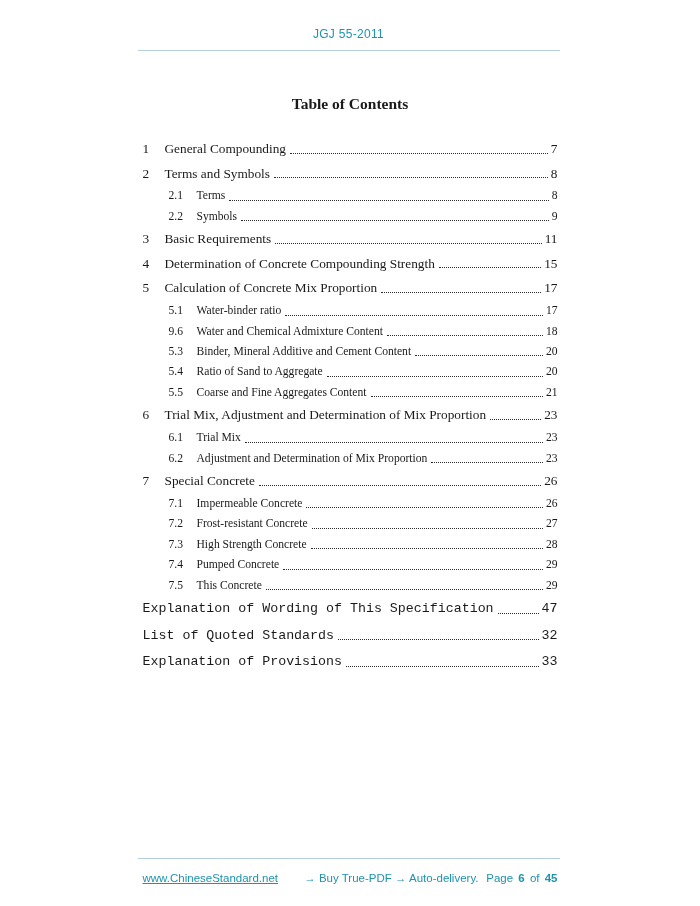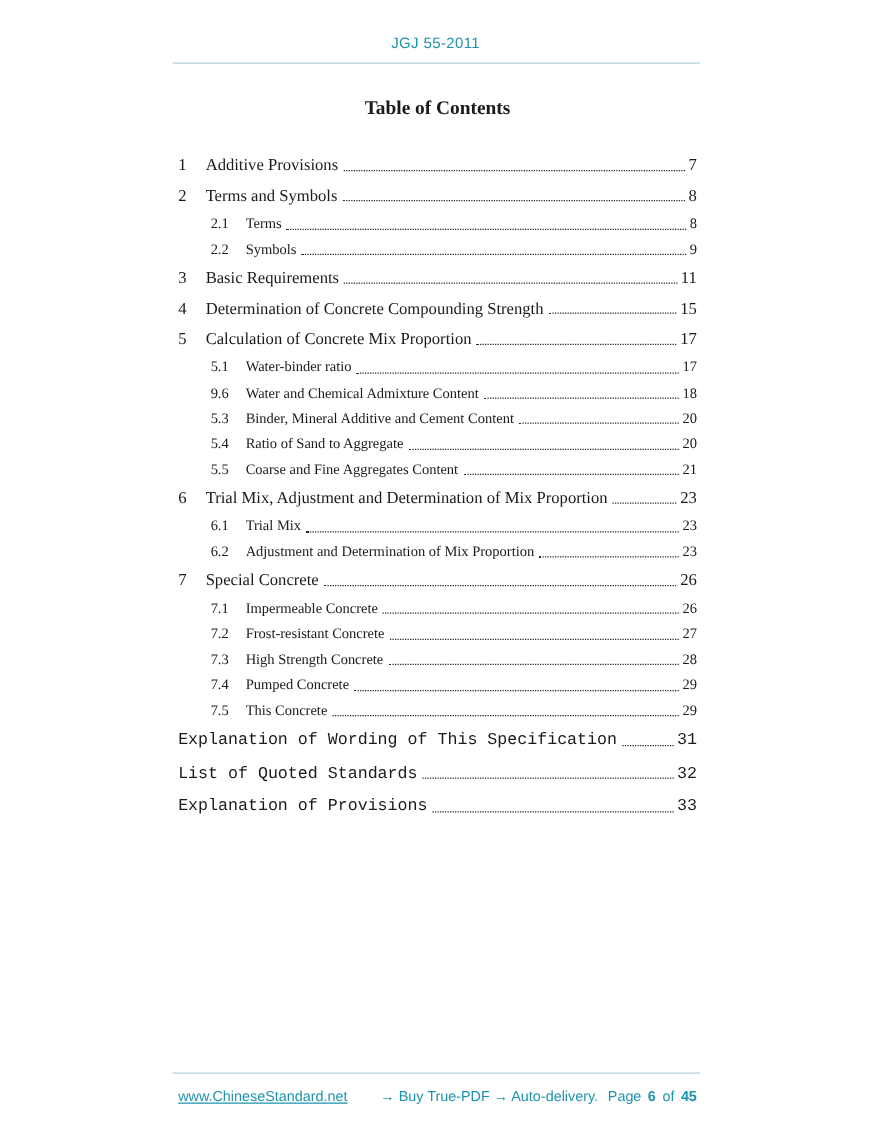--- a/index.html
+++ b/index.html
@@ -17,21 +17,21 @@
   }
   .header-rule {
     position:absolute; top:50px; left:100px; right:103px;
     border-top:1px solid var(--rule);
   }
   .content {
     position:absolute; top:78px; left:105px; right:105px;
   }
   .doc-title {
     text-align:center; font-weight:bold; font-size:15.5px;
-    margin:0 0 24px 0;
+    margin:17px 0 24px 0;
   }
   .toc-list { width:100%; }
   .toc-row { display:flex; align-items:baseline; line-height:1.25; }
   .toc-row.lvl1 { font-size:13.3px; padding:4px 0; }
   .toc-row.lvl0 { font-size:13.3px; padding:5px 0;font-family:Liberation Mono, monospace; }
   .toc-row.lvl2 { font-size:11.6px; padding:3px 0; margin-left:26px; }
   .toc-row .num { flex:none; width:22px; }
   .toc-row.lvl2 .num { width:28px; }
   .toc-row .title { flex:none; padding-right:1px; white-space:nowrap; }
   .toc-row .leader {
@@ -61,21 +61,21 @@
 <div class="page">
 
   <div class="pdf-header">JGJ 55-2011</div>
   <div class="header-rule"></div>
 
   <div class="content">
     <h1 class="doc-title">Table of Contents</h1>
     <div class="toc-list">
         <div class="toc-row lvl1">
           <span class="num">1</span>
-          <span class="title">Additive Provisions</span>
+          <span class="title">General Compounding</span>
           <span class="leader"></span>
           <span class="pg">7</span>
         </div>
         <div class="toc-row lvl1">
           <span class="num">2</span>
           <span class="title">Terms and Symbols</span>
           <span class="leader"></span>
           <span class="pg">8</span>
         </div>
         <div class="toc-row lvl2">
@@ -188,21 +188,21 @@
         </div>
         <div class="toc-row lvl2">
           <span class="num">7.5</span>
           <span class="title">This Concrete</span>
           <span class="leader"></span>
           <span class="pg">29</span>
         </div>
         <div class="toc-row lvl0">
           <span class="title">Explanation of Wording of This Specification</span>
           <span class="leader"></span>
-          <span class="pg">31</span>
+          <span class="pg">47</span>
         </div>
         <div class="toc-row lvl0">
           <span class="title">List of Quoted Standards</span>
           <span class="leader"></span>
           <span class="pg">32</span>
         </div>
         <div class="toc-row lvl0">
           <span class="title">Explanation of Provisions</span>
           <span class="leader"></span>
           <span class="pg">33</span>

